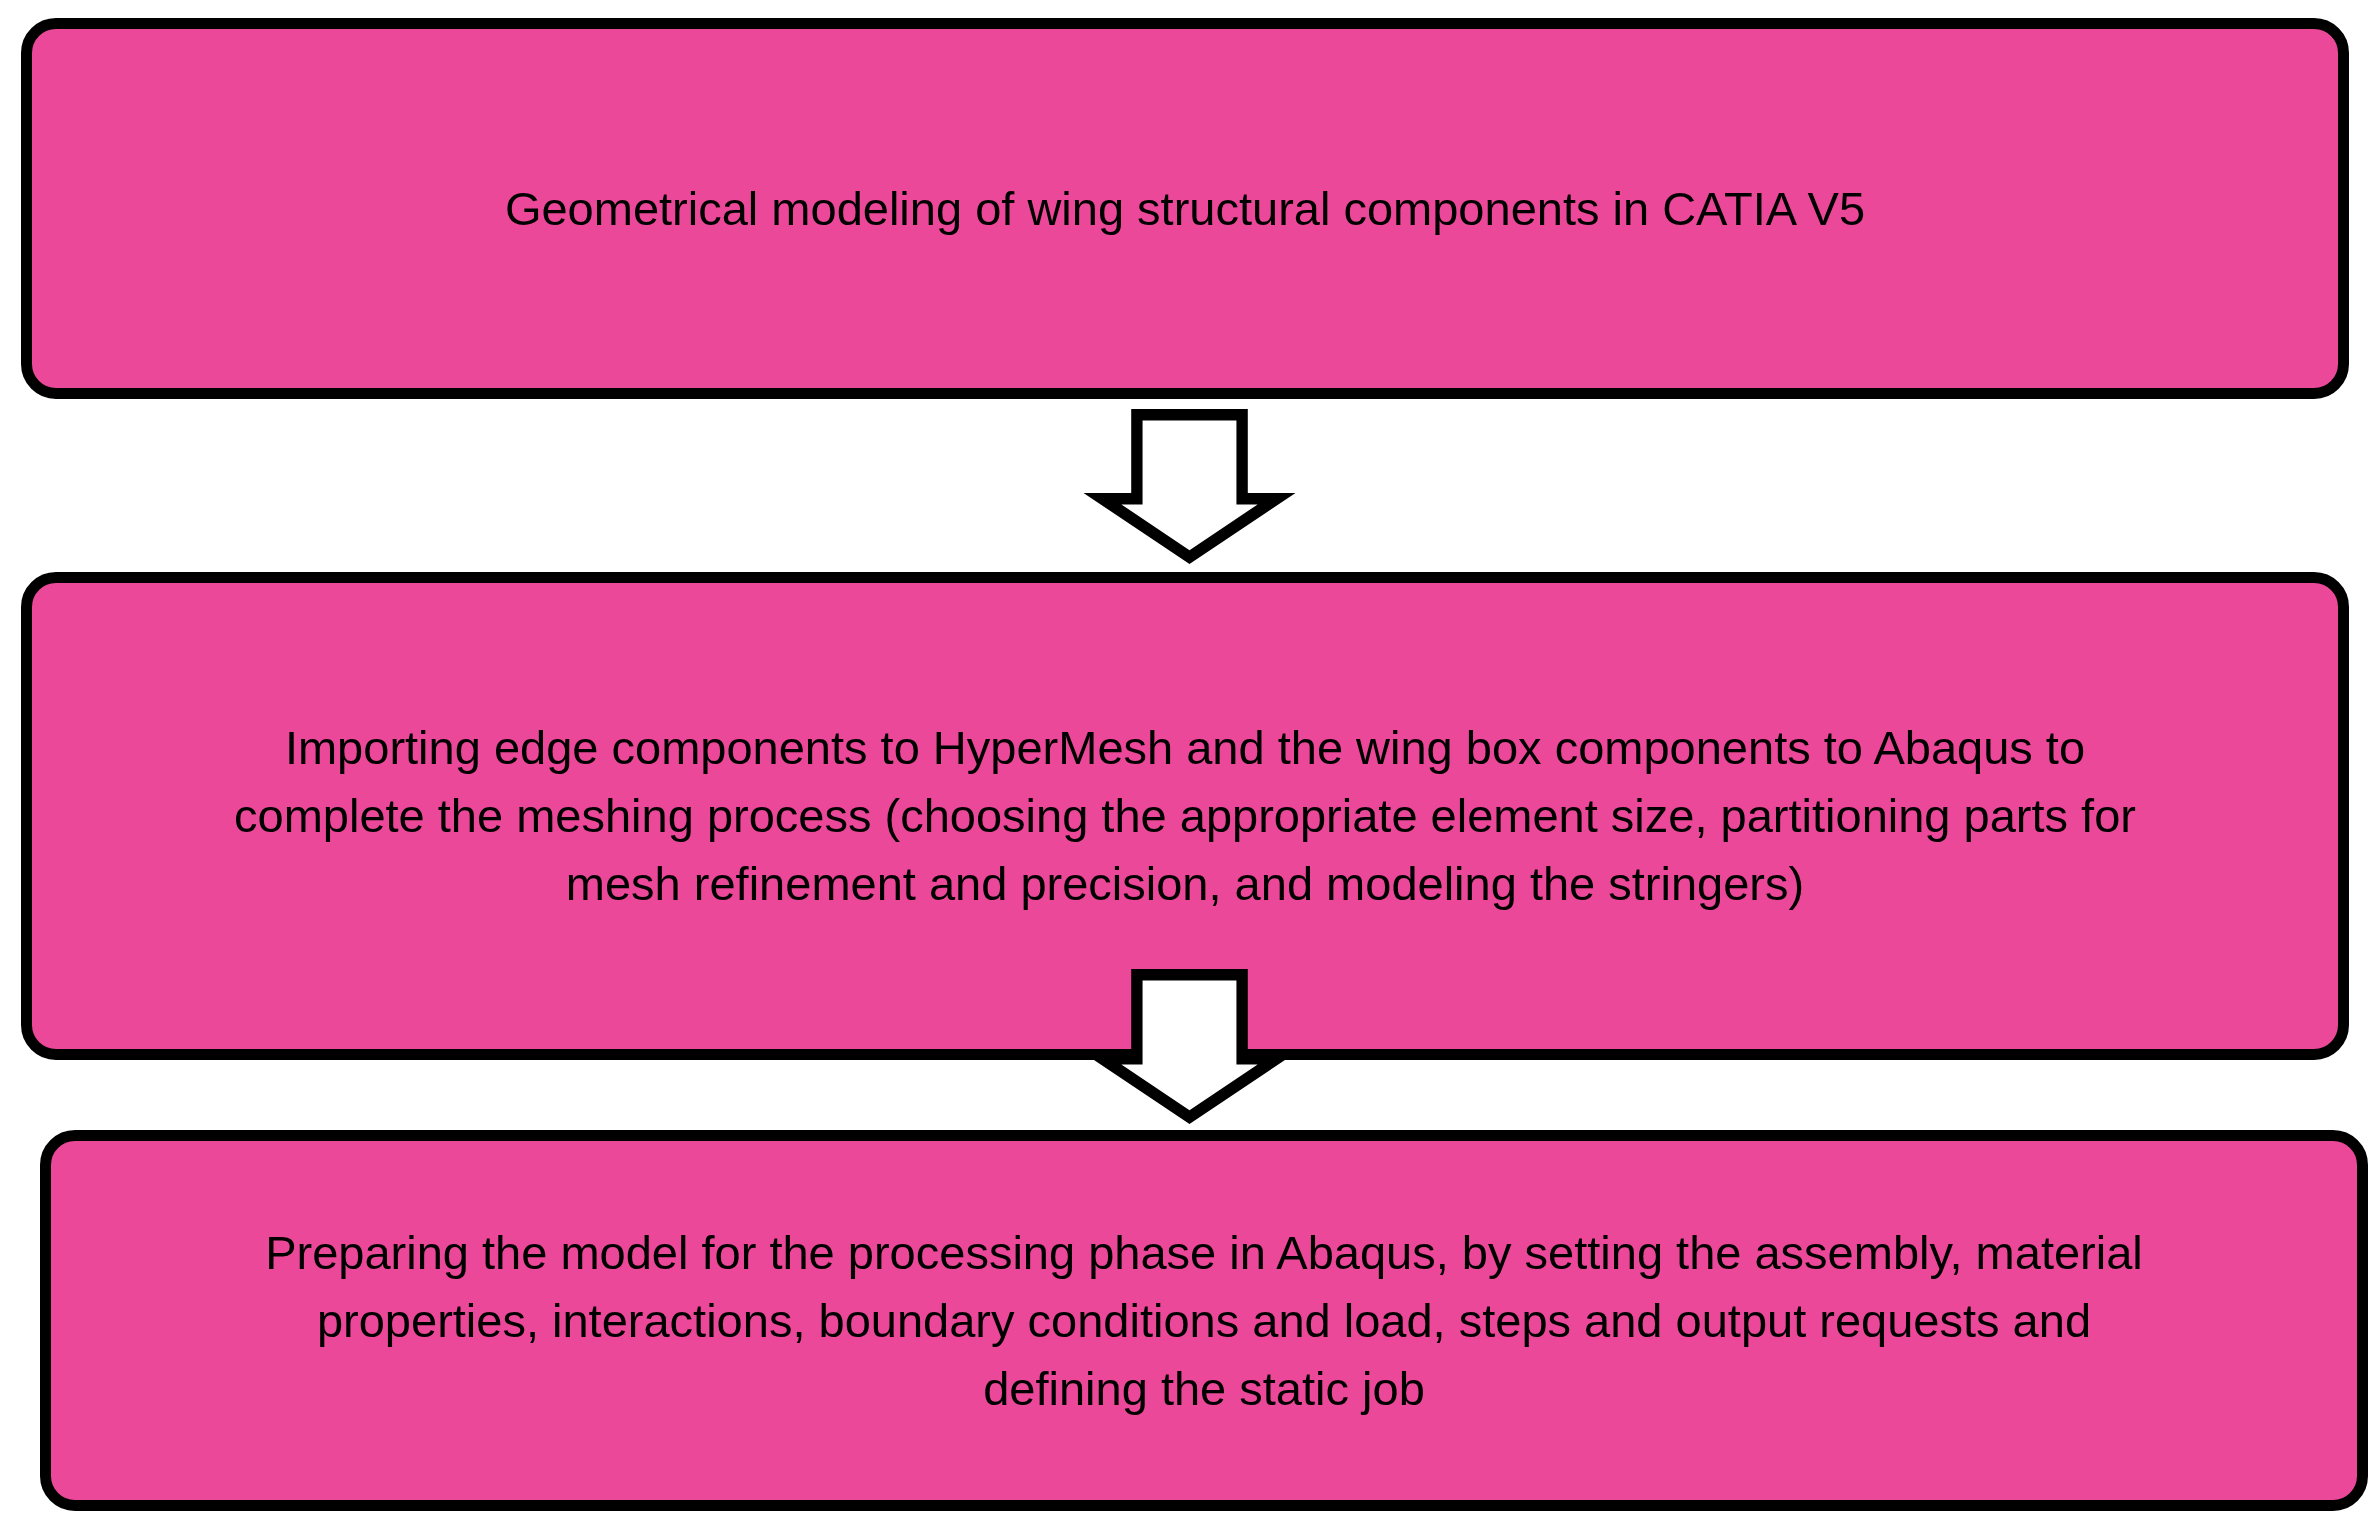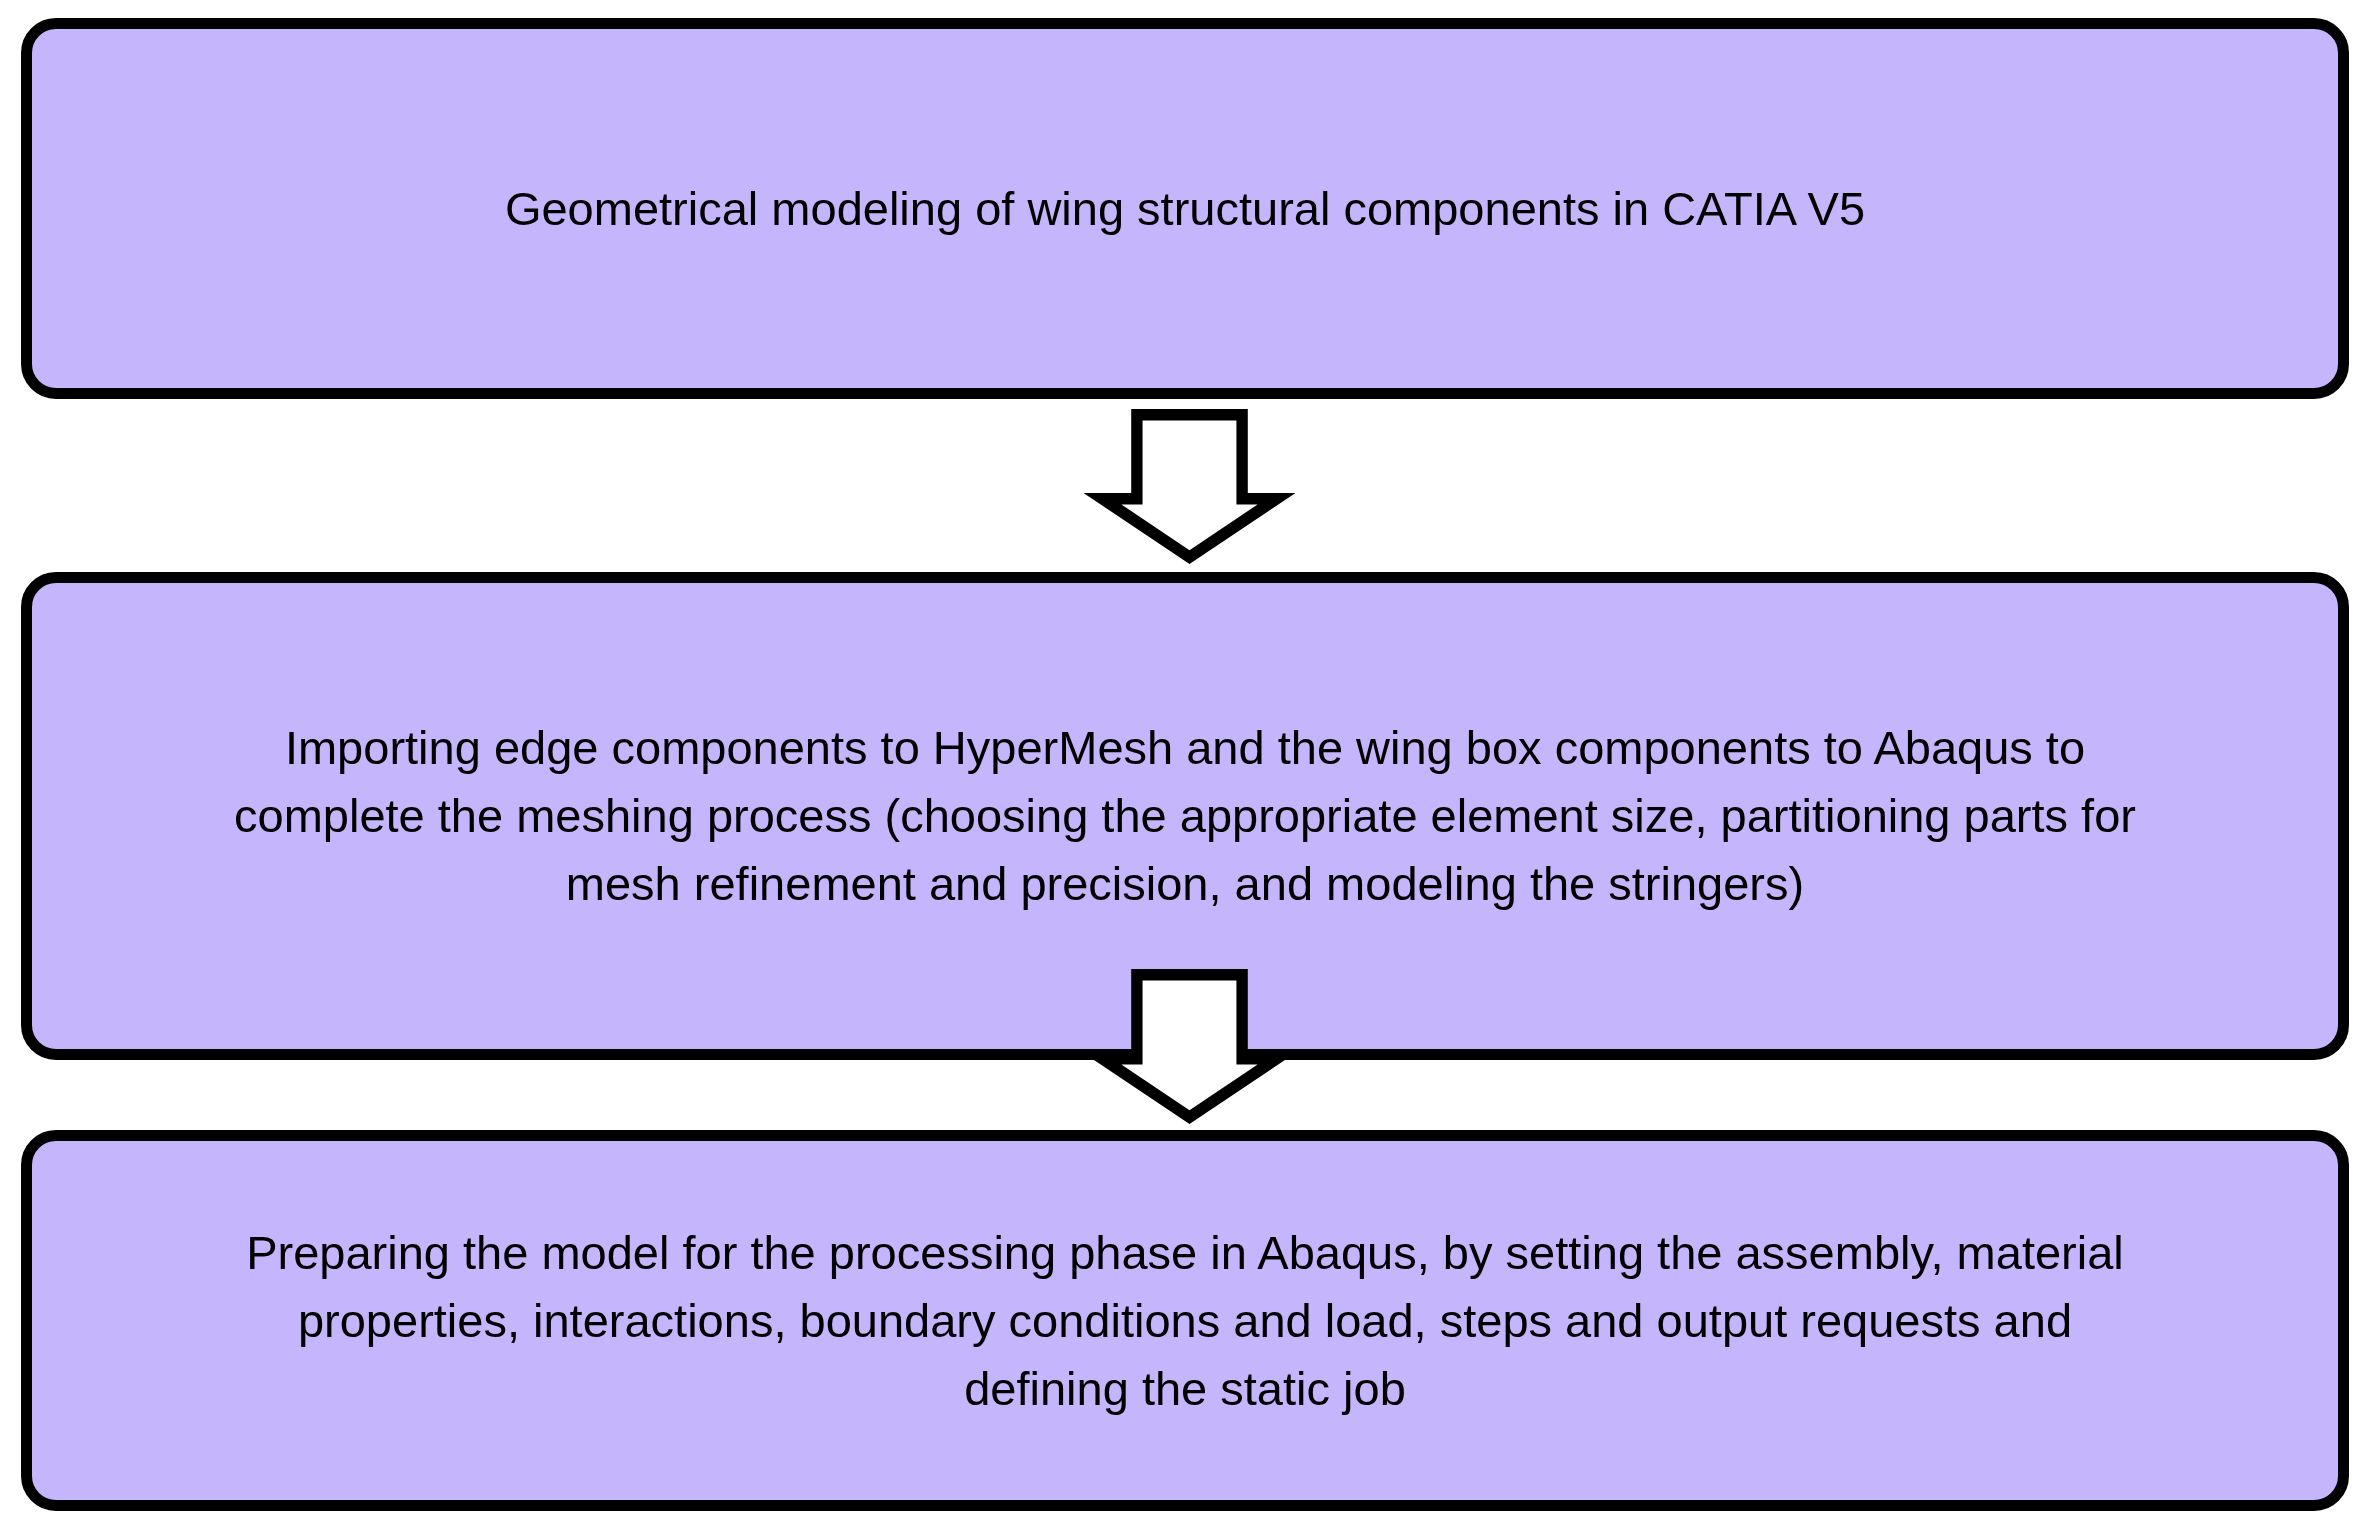--- a/index.html
+++ b/index.html
@@ -14,36 +14,36 @@
     overflow: hidden;
     font-family: "Liberation Sans", sans-serif;
   }
   .flow-box {
     position: absolute;
     left: 21px;
     width: 2328px;
     box-sizing: border-box;
     border: 11.3px solid #000000;
     border-radius: 35px;
-    background: #c4b5fd;
+    background: #ec4899;
     display: flex;
     align-items: center;
     justify-content: center;
     padding: 0 42px;
   }
   .flow-box .box-text {
     white-space: pre-line;
     text-align: center;
     font-size: 47px;
     line-height: 68px;
     color: #000000;
   }
   #box-1 { top: 18px;   height: 381px; }
   #box-2 { top: 572px;  height: 488px; }
-  #box-3 { top: 1130px; height: 381px; }
+  #box-3 { top: 1130px; height: 381px; margin-left: 19px; }
   .flow-arrow {
     position: absolute;
     left: 1082px;
     width: 215px;
     height: 155px;
   }
   #arrow-1 { top: 409px; }
   #arrow-2 { top: 969px; }
   .flow-arrow svg { display: block; width: 100%; height: 100%; }
 </style>

